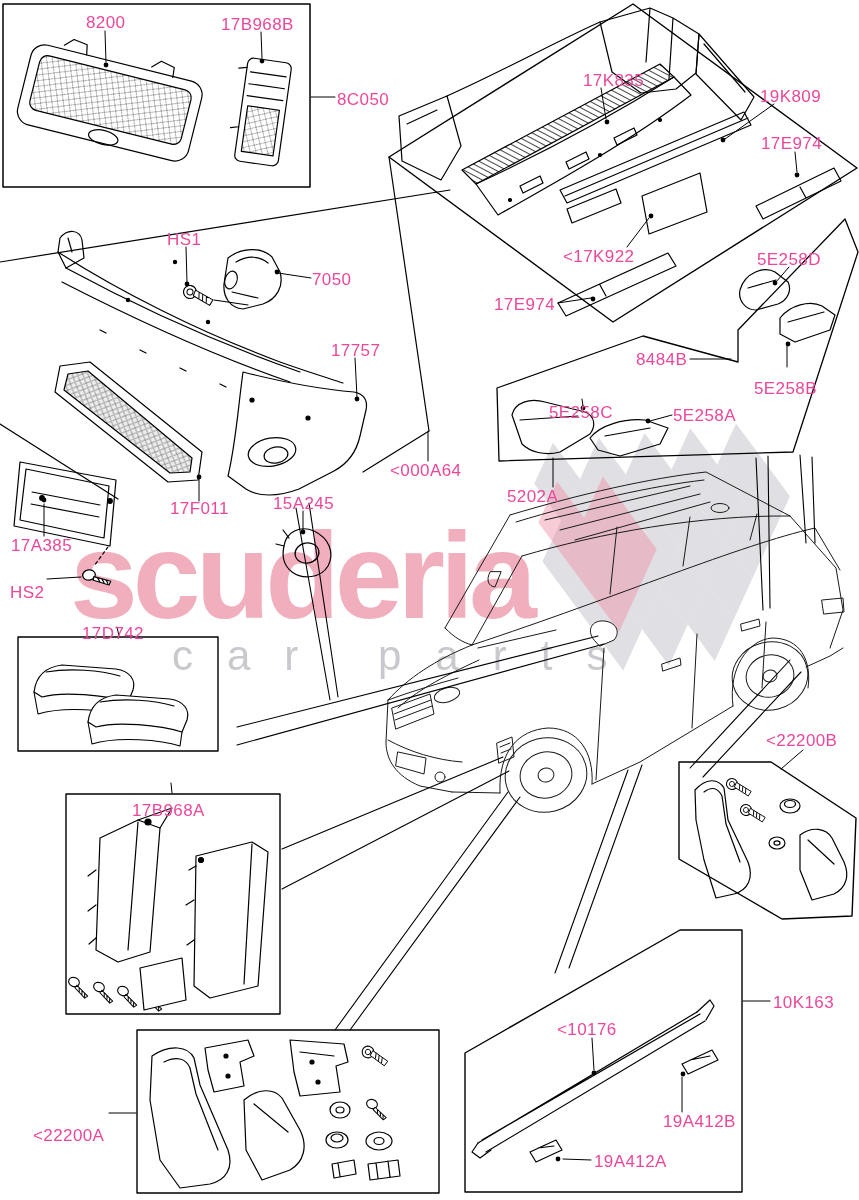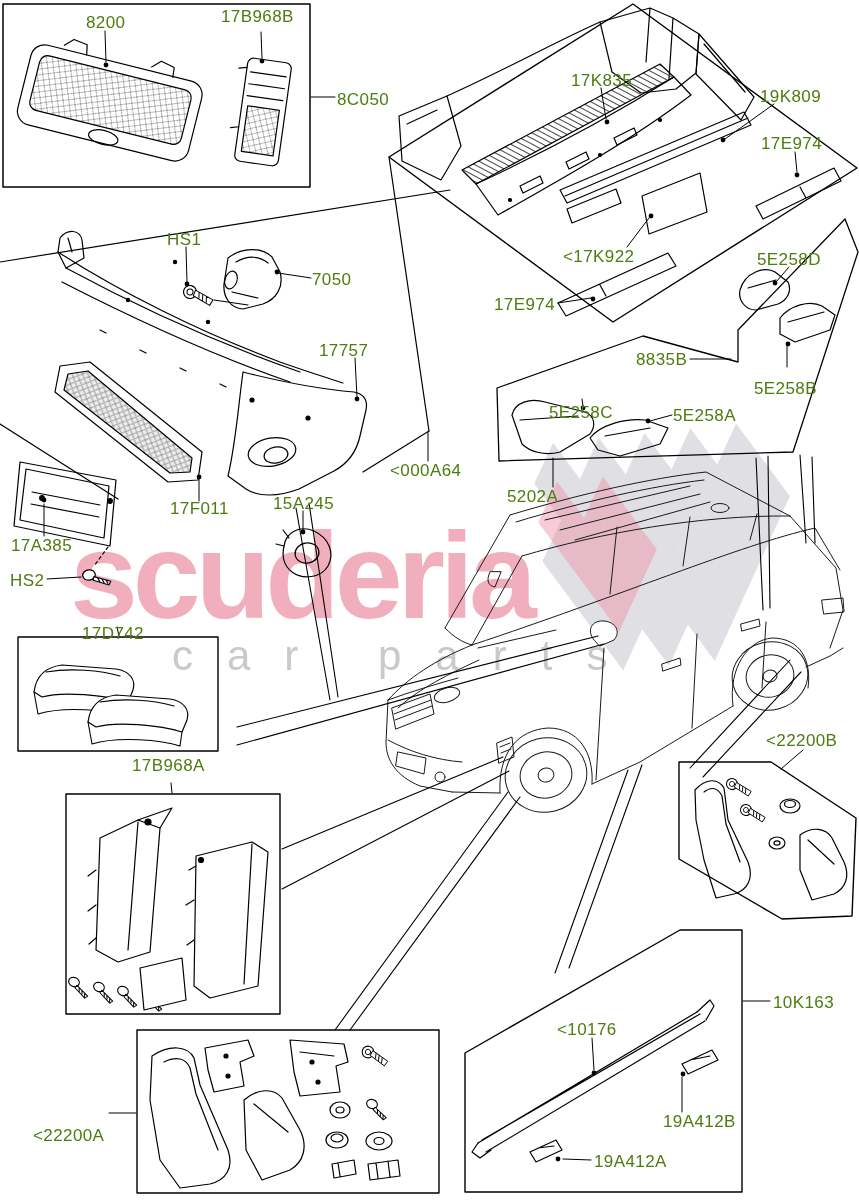--- a/index.html
+++ b/index.html
@@ -1,19 +1,19 @@
 <!DOCTYPE html>
 <html><head>
 <meta charset="utf-8">
 <style>
   html,body{margin:0;padding:0;background:#fff;}
   .stage{position:relative;width:859px;height:1200px;background:#ffffff;overflow:hidden;
          font-family:"Liberation Sans",sans-serif;}
   .stage svg{position:absolute;left:0;top:0;z-index:2;}
-  .plabel{position:absolute;z-index:3;font-size:17px;line-height:1.1;color:#4d7c0f;
+  .plabel{position:absolute;z-index:3;font-size:17px;line-height:1.1;color:#ec4899;
           white-space:nowrap;letter-spacing:.4px;cursor:pointer;}
   .wm-brand{position:absolute;left:70px;top:506px;z-index:1;font-size:122px;font-weight:bold;
             letter-spacing:-5px;color:rgba(228,96,126,.5);}
   .wm-tagline{position:absolute;left:172px;top:632px;z-index:1;font-size:42px;
               letter-spacing:34px;color:rgba(148,148,156,.5);}
 </style>
 </head>
 <body>
 
 <div class="stage">
@@ -318,42 +318,42 @@
           <circle cx="303" cy="532" r="2.4"></circle>
           <circle cx="44" cy="500" r="2.4"></circle>
         <circle cx="594" cy="1073" r="2.4"></circle>
           <circle cx="683" cy="1074" r="2.4"></circle>
           <circle cx="558" cy="1159" r="2.4"></circle>
       </g>
     </g>
   </svg>
 
   <div class="plabel" style="left:86px;top:14px">8200</div>
-  <div class="plabel" style="left:221px;top:8px">17B968B</div>
+  <div class="plabel" style="left:221px;top:16px">17B968B</div>
   <div class="plabel" style="left:337px;top:91px">8C050</div>
-  <div class="plabel" style="left:571px;top:72px">17K835</div>
+  <div class="plabel" style="left:583px;top:72px">17K835</div>
   <div class="plabel" style="left:760px;top:88px">19K809</div>
   <div class="plabel" style="left:761px;top:135px">17E974</div>
   <div class="plabel" style="left:563px;top:248px">&lt;17K922</div>
   <div class="plabel" style="left:494px;top:296px">17E974</div>
   <div class="plabel" style="left:757px;top:251px">5E258D</div>
-  <div class="plabel" style="left:636px;top:351px">8835B</div>
+  <div class="plabel" style="left:636px;top:351px">8484B</div>
   <div class="plabel" style="left:754px;top:380px">5E258B</div>
   <div class="plabel" style="left:549px;top:404px">5E258C</div>
   <div class="plabel" style="left:673px;top:407px">5E258A</div>
   <div class="plabel" style="left:507px;top:488px">5202A</div>
   <div class="plabel" style="left:390px;top:462px">&lt;000A64</div>
   <div class="plabel" style="left:167px;top:231px">HS1</div>
   <div class="plabel" style="left:312px;top:271px">7050</div>
-  <div class="plabel" style="left:319px;top:342px">17757</div>
+  <div class="plabel" style="left:331px;top:342px">17757</div>
   <div class="plabel" style="left:170px;top:500px">17F011</div>
   <div class="plabel" style="left:273px;top:495px">15A245</div>
   <div class="plabel" style="left:11px;top:537px">17A385</div>
-  <div class="plabel" style="left:10px;top:572px">HS2</div>
+  <div class="plabel" style="left:10px;top:584px">HS2</div>
   <div class="plabel" style="left:82px;top:625px">17D742</div>
-  <div class="plabel" style="left:132px;top:757px">17B968A</div>
+  <div class="plabel" style="left:132px;top:802px">17B968A</div>
   <div class="plabel" style="left:33px;top:1127px">&lt;22200A</div>
   <div class="plabel" style="left:766px;top:732px">&lt;22200B</div>
   <div class="plabel" style="left:773px;top:994px">10K163</div>
   <div class="plabel" style="left:557px;top:1021px">&lt;10176</div>
   <div class="plabel" style="left:663px;top:1113px">19A412B</div>
   <div class="plabel" style="left:594px;top:1153px">19A412A</div>
 </div>
 
 </body></html>

